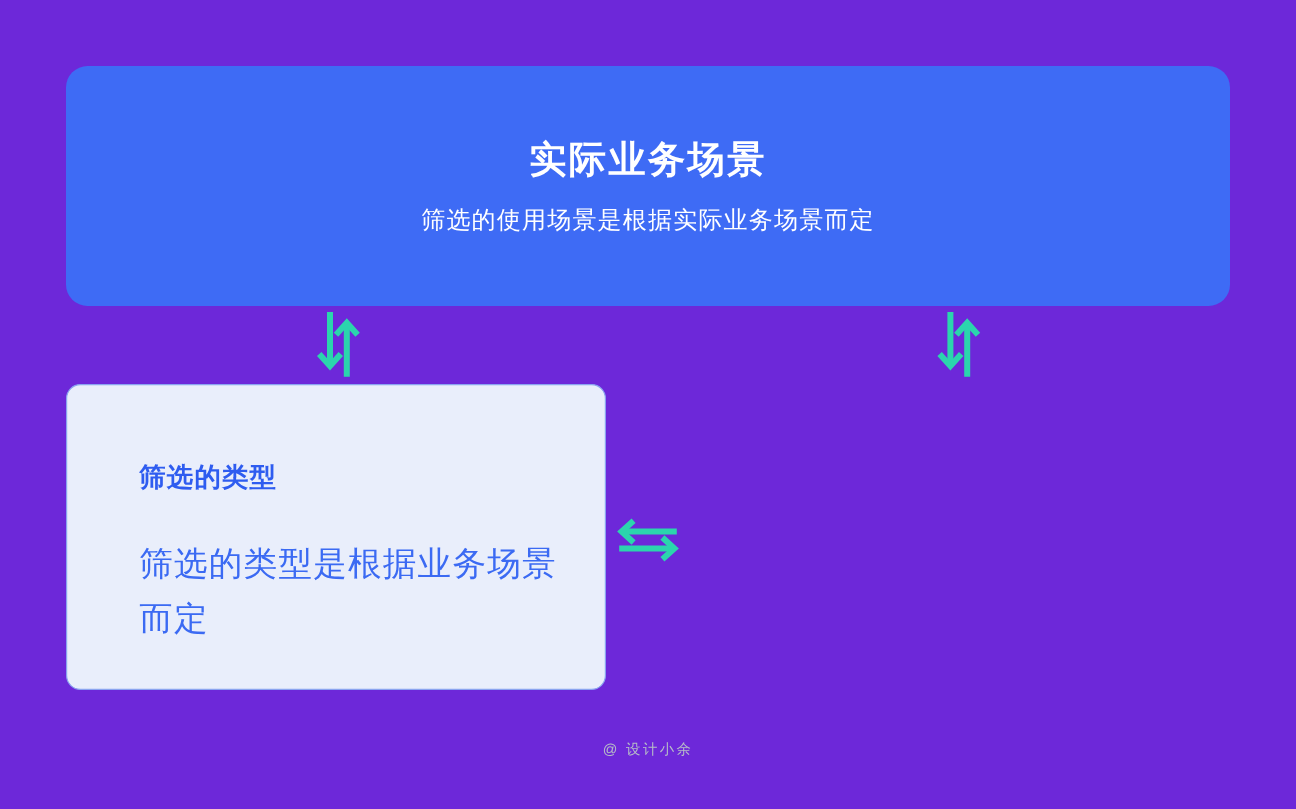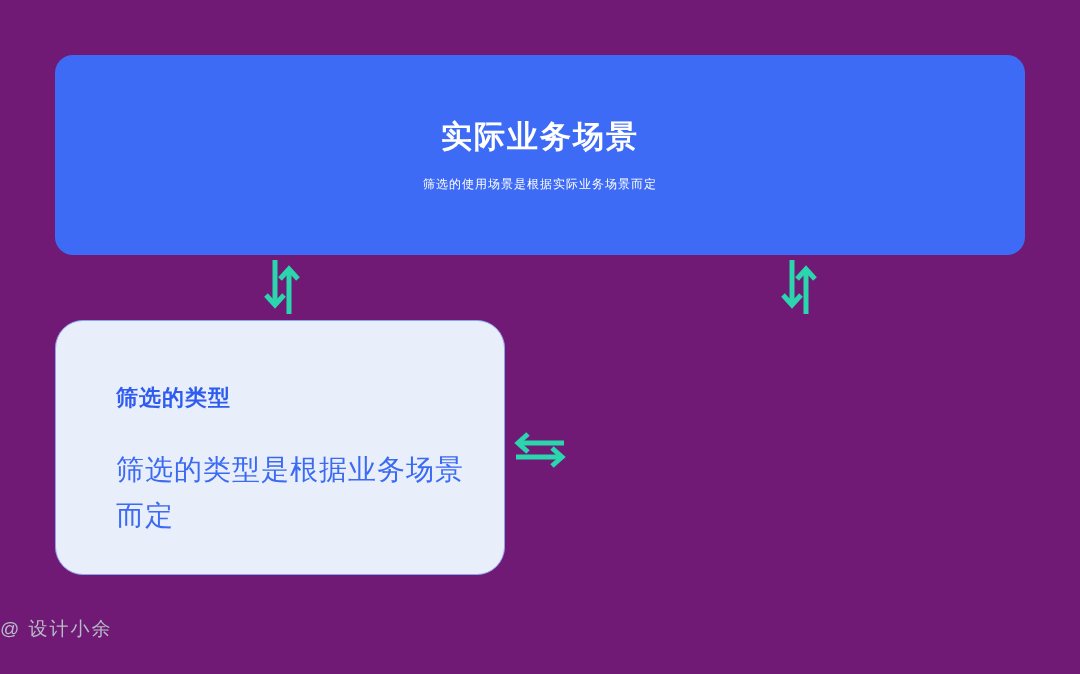--- a/index.html
+++ b/index.html
@@ -5,21 +5,21 @@
   html, body {
     margin: 0;
     padding: 0;
     background: #eef1f9;
     font-family: "Liberation Sans", "DejaVu Sans", sans-serif;
   }
   .canvas {
     position: relative;
     width: 1080px;
     height: 674px;
-    background: #701a75;
+    background: #6d28d9;
     overflow: hidden;
   }
 
   
   .hero {
     position: absolute;
     left: 55px;
     top: 55px;
     width: 970px;
     height: 200px;
@@ -32,21 +32,21 @@
     gap: 26px;
     color: #ffffff;
   }
   .hero-title {
     font-size: 31px;
     font-weight: 700;
     letter-spacing: 2px;
     line-height: 1;
   }
   .hero-subtitle {
-    font-size: 12px;
+    font-size: 20px;
     font-weight: 400;
     letter-spacing: 1px;
     line-height: 1;
   }
 
   
   .varrow {
     position: absolute;
     top: 258px;
     width: 44px;
@@ -57,21 +57,21 @@
 
   
   .card {
     position: absolute;
     top: 320px;
     width: 450px;
     height: 255px;
     box-sizing: border-box;
     background: #e9eefb;
     border: 1px solid #8aa4f0;
-    border-radius: 28px;
+    border-radius: 12px;
     padding: 66px 35px 0 60px;
   }
   .card-left  { left: 55px; }
   .card-right { left: 575px; }
   .card-title {
     font-size: 22px;
     font-weight: 700;
     color: #2e5cf0;
     letter-spacing: 1px;
     margin-bottom: 38px;
@@ -94,22 +94,22 @@
     width: 56px;
     height: 44px;
   }
 
   
   .watermark {
     position: absolute;
     left: 0;
     top: 616px;
     width: 100%;
-    text-align: left;
-    font-size: 19px;
+    text-align: center;
+    font-size: 12px;
     letter-spacing: 2px;
     color: #b7bcc7;
   }
 </style>
 </head>
 <body>
 
 <div class="canvas">
 
   <div class="hero">

